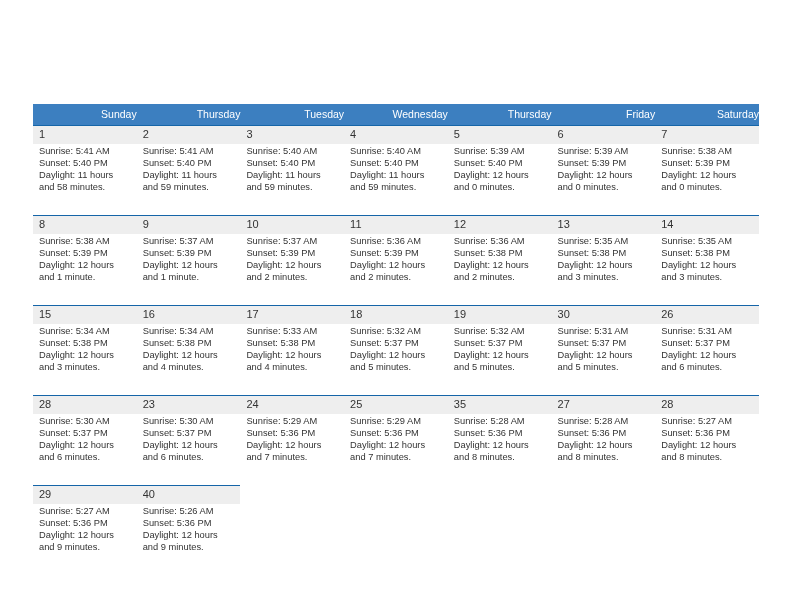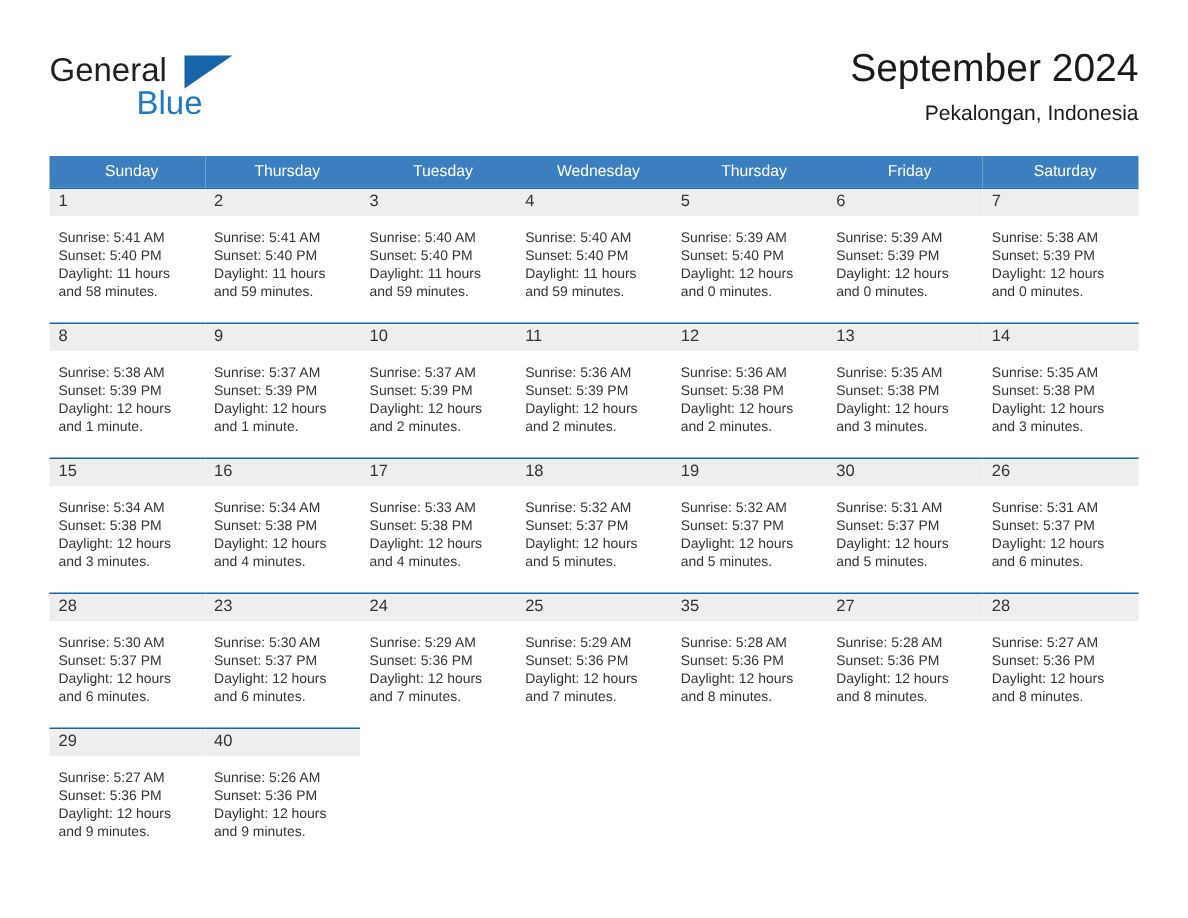--- a/index.html
+++ b/index.html
@@ -93,21 +93,21 @@
     top: 104px;
     width: 726px;
     border-collapse: collapse;
     table-layout: fixed;
   }
   .calendar th {
     background: #3c7fc0;
     color: #ffffff;
     font-size: 10.5px;
     font-weight: normal;
-    text-align: center;
+    text-align: right;
     padding: 4px 0 5px 6px;
     height: 12px;
     border: none;
   }
   .calendar td {
     vertical-align: top;
     padding: 0;
     border: none;
     width: 103.71px;
     height: 90px;
@@ -122,55 +122,41 @@
   .daynum {
     background: #eeeeee;
     font-size: 11px;
     color: #333333;
     padding: 2px 0 3px 6px;
     line-height: 13px;
     height: 18px;
     box-sizing: border-box;
   }
   .details {
-    padding: 8px 6px 0 6px;
+    padding: 1px 6px 0 6px;
     font-size: 9.3px;
     line-height: 12.1px;
     color: #333333;
   }
   .details div {
     white-space: nowrap;
   }
   .cell.empty {
     border-top: none;
     background: transparent;
   }
   .cell.empty .daynum {
     background: transparent;
   }
 </style>
 </head>
 <body>
 
 <div class="page">
 
-  <div class="header">
-
-    <div class="logo">
-      <span class="logo-general">General</span>
-      <span class="logo-triangle"></span>
-      <span class="logo-blue">Blue</span>
-    </div>
-
-    <div class="title-block">
-      <div class="cal-title">September 2024</div>
-      <div class="cal-subtitle">Pekalongan, Indonesia</div>
-    </div>
-
-  </div>
 
   <table class="calendar">
     <thead>
       <tr>
         <th>Sunday</th>
         <th>Thursday</th>
         <th>Tuesday</th>
         <th>Wednesday</th>
         <th>Thursday</th>
         <th>Friday</th>

